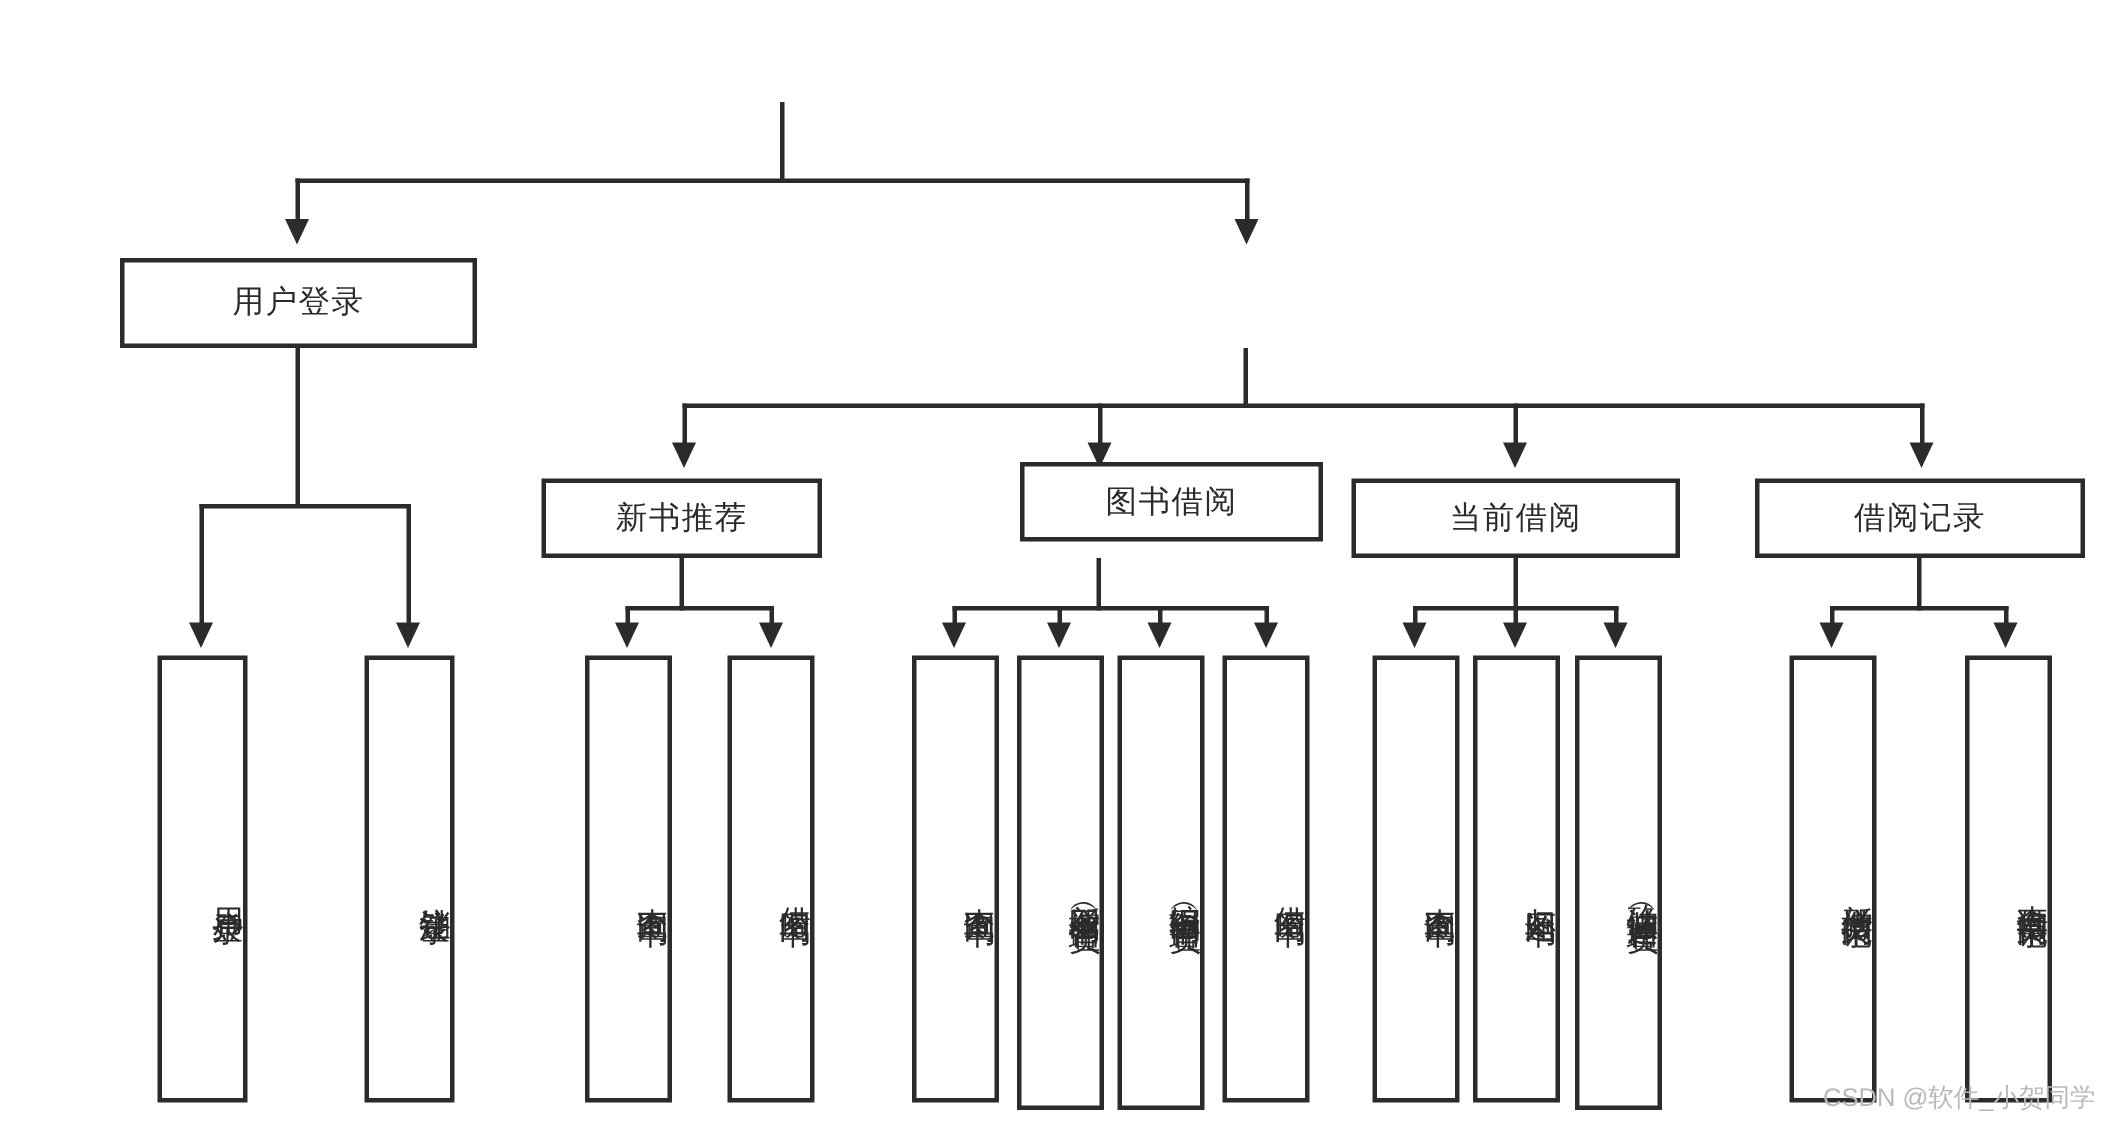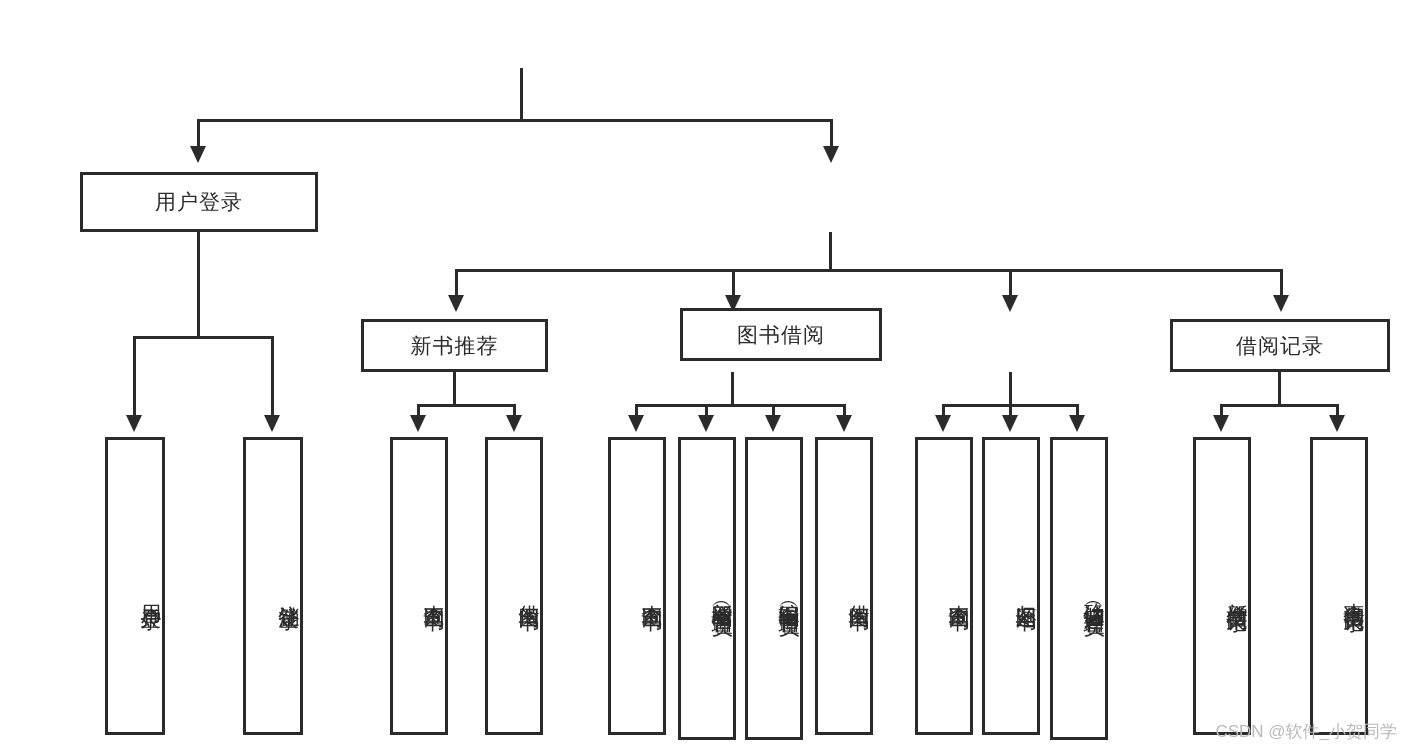--- a/index.html
+++ b/index.html
@@ -115,20 +115,23 @@
   <div class="arrow" style="left:725px; top:295px;"></div>
   <div class="arrow" style="left:1002px; top:295px;"></div>
   <div class="arrow" style="left:1273px; top:295px;"></div>
 
   <div class="node horiz" style="left:361px; top:319px; width:187px; height:53px;">
     <span>新书推荐</span>
   </div>
   <div class="node horiz" style="left:632px; top:308px; width:202px; height:53px;margin-left:48px;">
     <span>图书借阅</span>
   </div>
+  <div class="node horiz" style="left:901px; top:319px; width:219px; height:53px;">
+    <span>当前借阅</span>
+  </div>
   <div class="node horiz" style="left:1170px; top:319px; width:220px; height:53px;">
     <span>借阅记录</span>
   </div>
 
   <div class="conn vline" style="left:453px; top:372px; width:3px; height:35px;"></div>
   <div class="conn hline" style="left:417px; top:404px; width:99px; height:3px;"></div>
   <div class="conn vline" style="left:417px; top:404px; width:3px; height:12px;"></div>
   <div class="conn vline" style="left:513px; top:404px; width:3px; height:12px;"></div>
   <div class="arrow" style="left:410px; top:415px;"></div>
   <div class="arrow" style="left:506px; top:415px;"></div>

